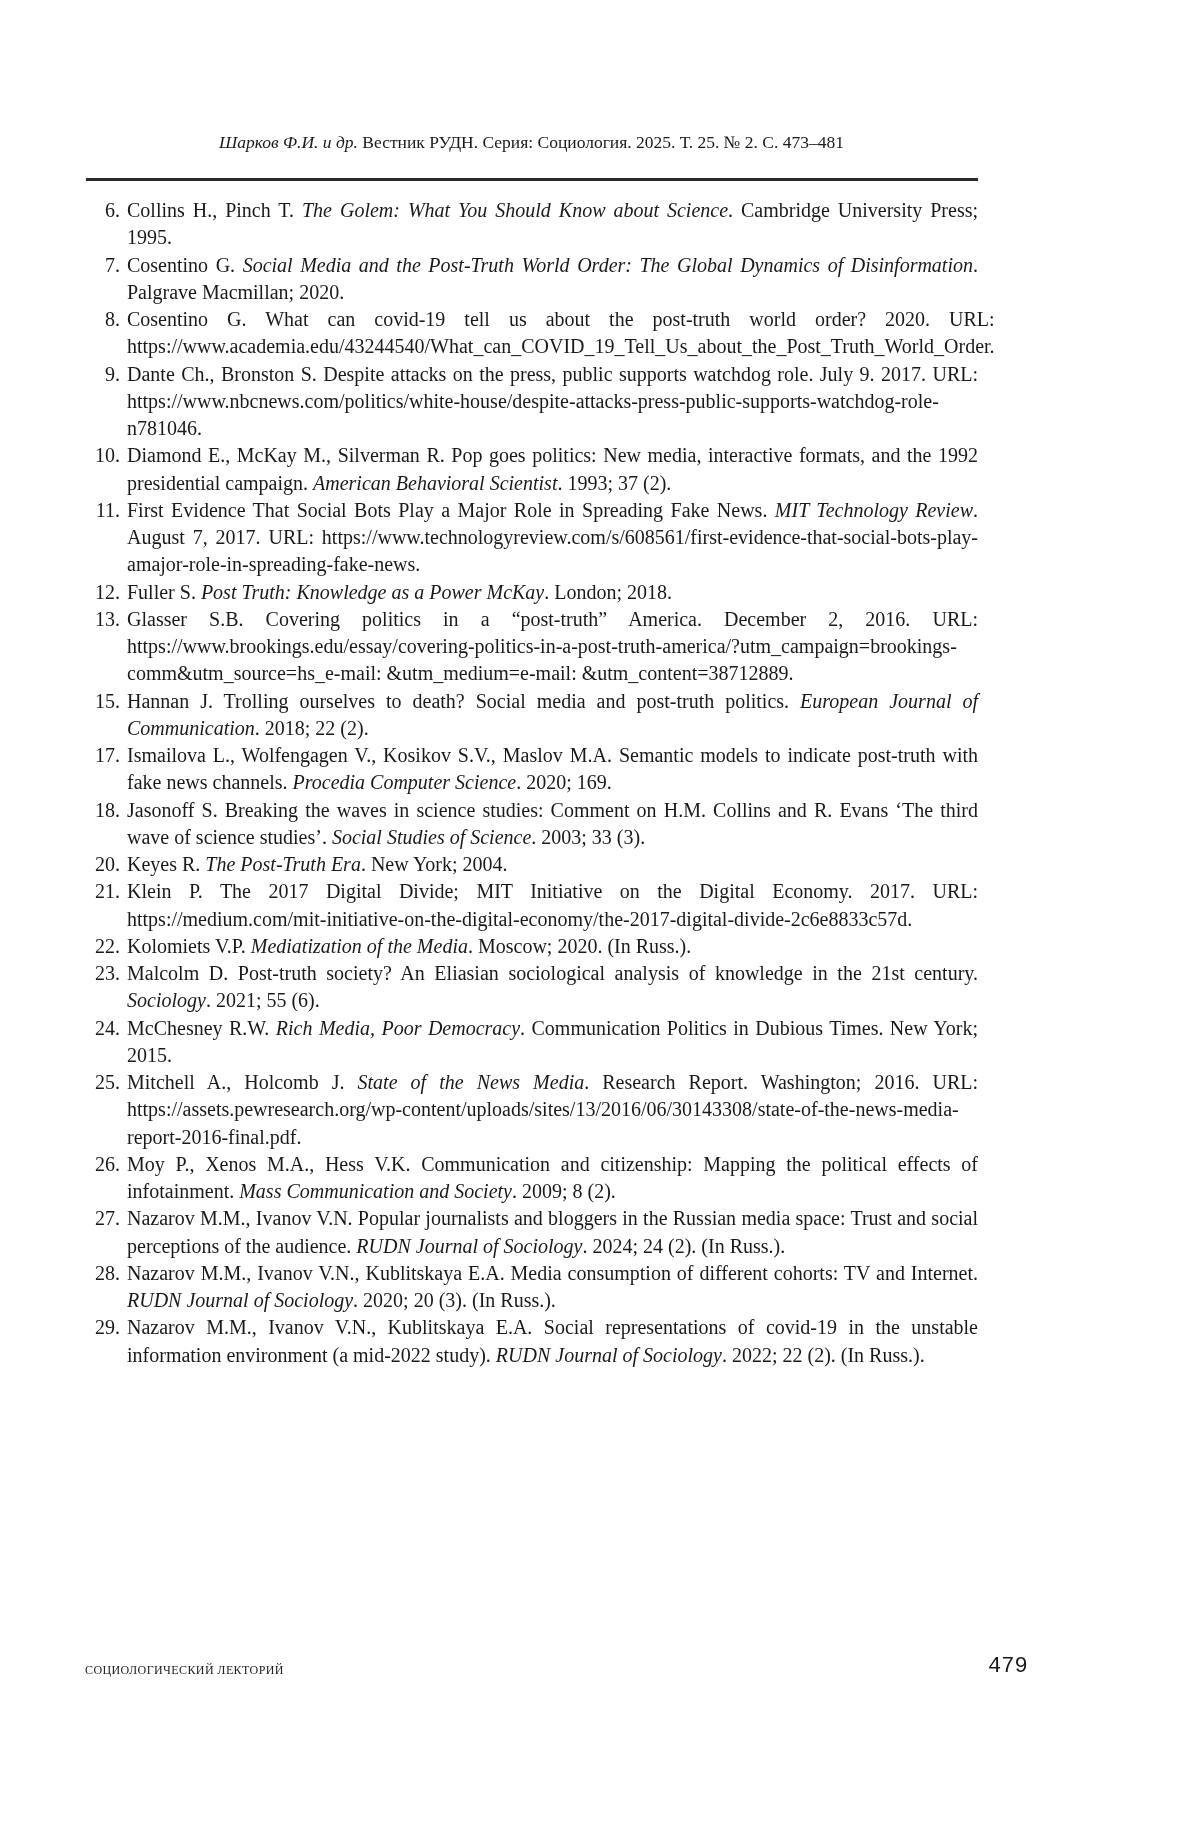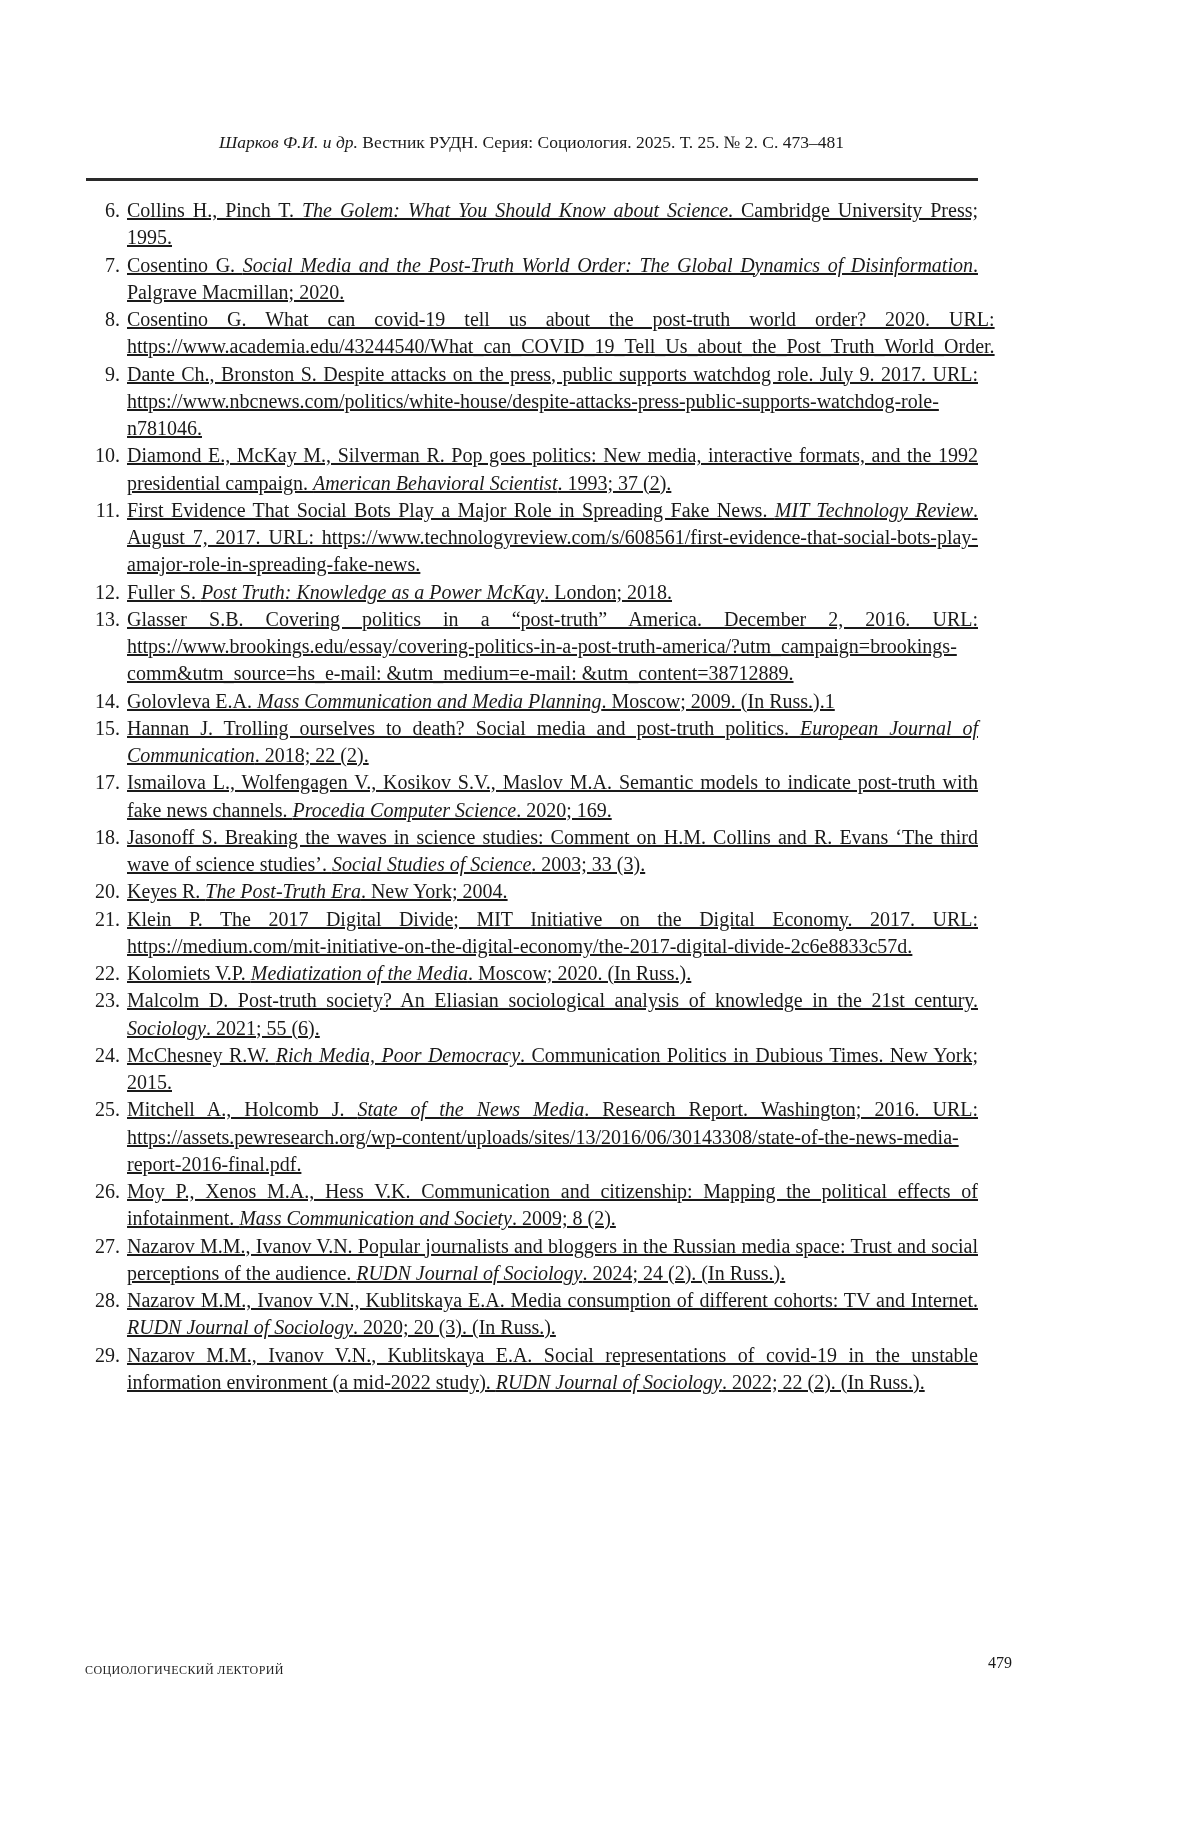--- a/index.html
+++ b/index.html
@@ -45,37 +45,37 @@
     flex: 0 0 42px;
     text-align: right;
     padding-right: 7px;
     box-sizing: border-box;
   }
   .ref-text {
     flex: 1 1 auto;
     text-align: justify;
     overflow-wrap: break-word;
     hyphens: none;
-    text-decoration: underline;
   }
   .ref-text i { font-style: italic; }
   .footer-section {
     position: absolute;
     top: 1663px;
     left: 85px;
     font-size: 12px;
     letter-spacing: 0.4px;
     color: #222222;
   }
   .footer-page {
     position: absolute;
     top: 1654px;
     left: 988px;
-    font-size: 16px;
+    font-size: 22px;
     color: #1a1a1a;
+    font-family: Liberation Mono, monospace;
   }
 </style>
 </head>
 <body>
 
 <div class="page">
 
   <div class="running-head">
     <span class="authors">Шарков Ф.И. и др.</span><span> Вестник РУДН. Серия: Социология. 2025. Т. 25. № 2. С. 473–481</span>
   </div>
@@ -107,24 +107,20 @@
         <span class="ref-num">11.</span>
         <span class="ref-text"><span>First Evidence That Social Bots Play a Major Role in Spreading Fake News. </span><i>MIT Technology Review</i><span>. August 7, 2017. URL: https://www.technologyreview.com/s/608561/first-evidence-that-social-bots-play-amajor-role-in-spreading-fake-news.</span></span>
       </div>
       <div class="ref">
         <span class="ref-num">12.</span>
         <span class="ref-text"><span>Fuller S. </span><i>Post Truth: Knowledge as a Power McKay</i><span>. London; 2018.</span></span>
       </div>
       <div class="ref">
         <span class="ref-num">13.</span>
         <span class="ref-text"><span>Glasser S.B. Covering politics in a “post-truth” America. December 2, 2016. URL: https://www.brookings.edu/essay/covering-politics-in-a-post-truth-america/?utm_campaign=brookings-comm&amp;utm_source=hs_e-mail: &amp;utm_medium=e-mail: &amp;utm_content=38712889.</span></span>
-      </div>
-      <div class="ref">
-        <span class="ref-num">14.</span>
-        <span class="ref-text"><span>Golovleva E.A. </span><i>Mass Communication and Media Planning</i><span>. Moscow; 2009. (In Russ.).1</span></span>
       </div>
       <div class="ref">
         <span class="ref-num">15.</span>
         <span class="ref-text"><span>Hannan J. Trolling ourselves to death? Social media and post-truth politics. </span><i>European Journal of Communication</i><span>. 2018; 22 (2).</span></span>
       </div>
       <div class="ref">
         <span class="ref-num">17.</span>
         <span class="ref-text"><span>Ismailova L., Wolfengagen V., Kosikov S.V., Maslov M.A. Semantic models to indicate post-truth with fake news channels. </span><i>Procedia Computer Science</i><span>. 2020; 169.</span></span>
       </div>
       <div class="ref">

